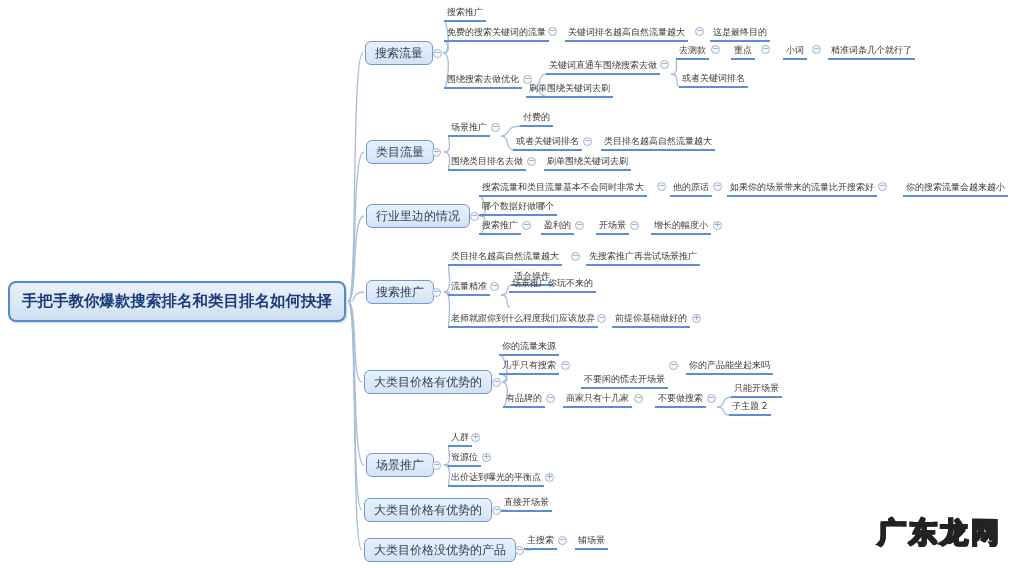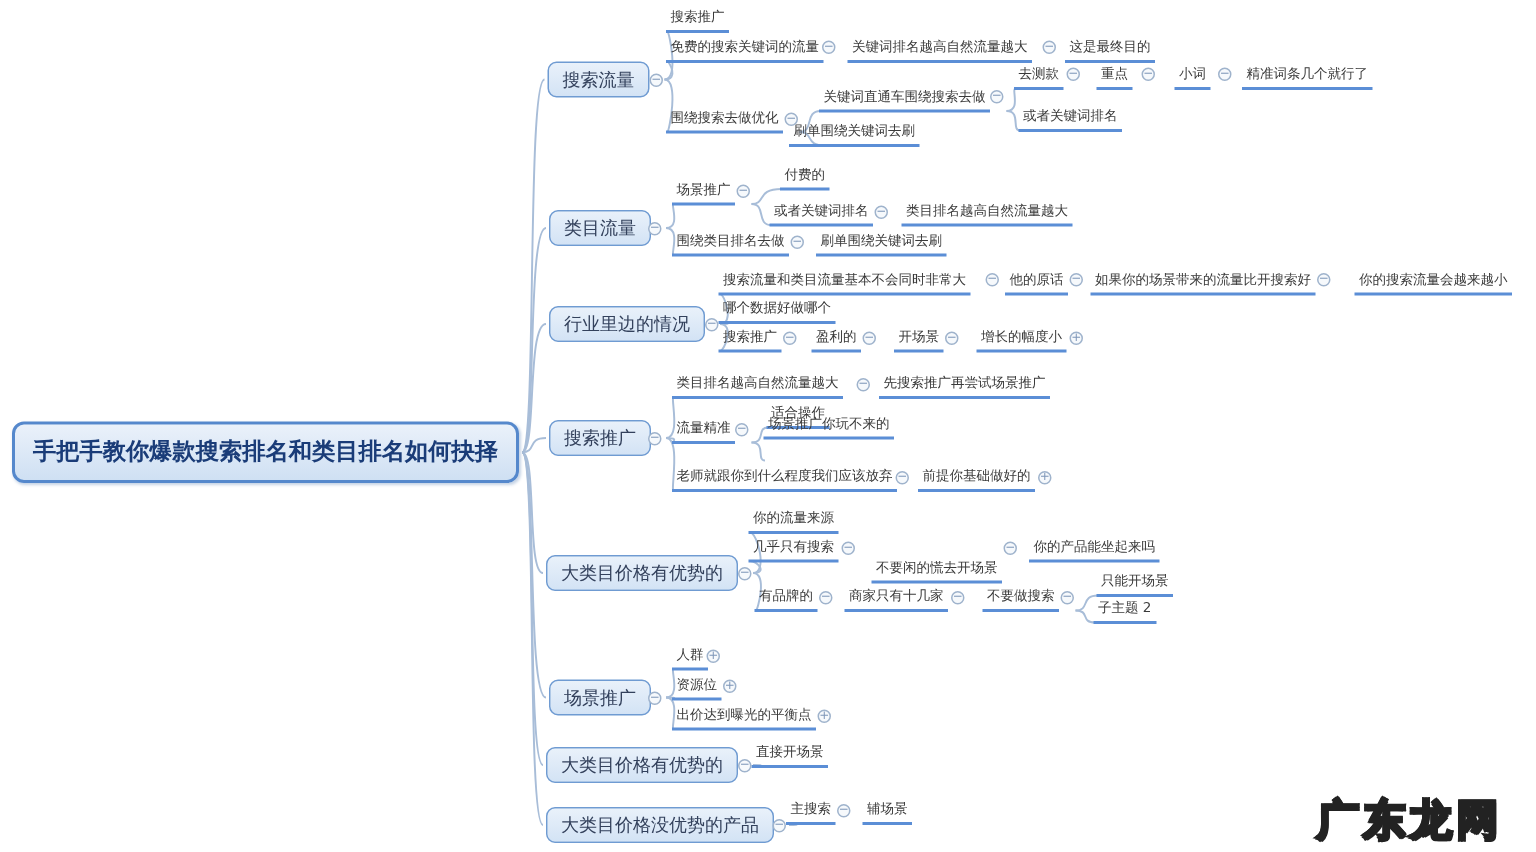--- a/index.html
+++ b/index.html
@@ -33,21 +33,20 @@
     position:absolute;z-index:3;width:9px;height:9px;box-sizing:border-box;
     border:1px solid #9fb3cc;border-radius:50%;background:#f6f9fc;
     color:#7e96b8;font-size:8px;line-height:6px;text-align:center;
     overflow:hidden;
   }
   .wm{
     position:absolute;z-index:4;left:878px;top:514px;white-space:nowrap;
     font-size:28px;font-weight:bold;letter-spacing:3px;color:#ffffff;
     -webkit-text-stroke:2px #222222;
     text-shadow:1px 1px 0 #222,-1px -1px 0 #222,1px -1px 0 #222,-1px 1px 0 #222;
-    margin-top:14px;
   }
 </style>
 </head>
 <body>
 
 <svg id="wires">
     <path d="M 348 301.5 C 358 301.5, 351 53, 363 53" fill="none" stroke="#a8bdd8" stroke-width="1.3"></path>
     <path d="M 348 301.5 C 358 301.5, 351 152, 364 152" fill="none" stroke="#a8bdd8" stroke-width="1.3"></path>
     <path d="M 348 301.5 C 358 301.5, 351 216, 364 216" fill="none" stroke="#a8bdd8" stroke-width="1.3"></path>
     <path d="M 348 301.5 C 358 301.5, 351 292, 364 292" fill="none" stroke="#a8bdd8" stroke-width="1.3"></path>

